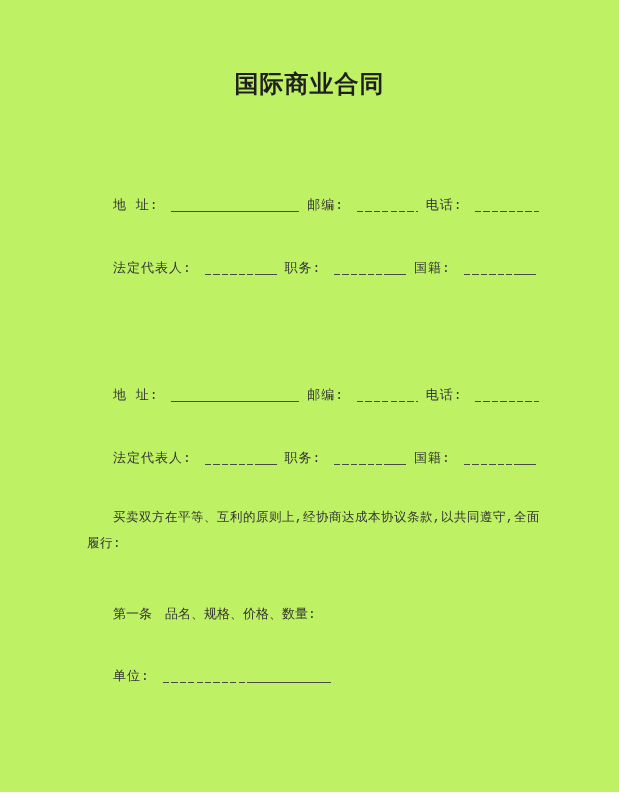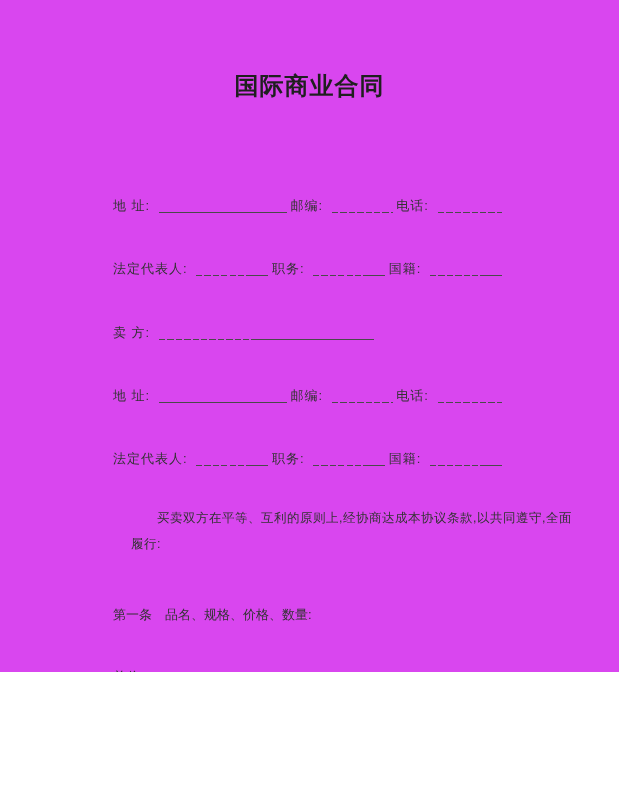--- a/index.html
+++ b/index.html
@@ -1,21 +1,21 @@
 <!DOCTYPE html>
 <html><head>
 <meta charset="utf-8">
 <style>
   html, body { margin: 0; padding: 0; background: #ffffff; }
   .page {
     position: relative;
     width: 619px;
-    height: 672px;
-    background: #d946ef;
-    font-family: Liberation Sans, sans-serif;
+    height: 792px;
+    background: #bef264;
+    font-family: Liberation Mono, monospace;
     color: #333333;
     font-size: 13px;
     overflow: hidden;
   }
   .title {
     position: absolute;
     top: 70px;
     left: 0;
     width: 100%;
     margin: 0;
@@ -51,21 +51,21 @@
   .blank.solid { border-bottom: 1px solid #4a4a4a; height: 13px; }
   .w-party-dash { width: 98px; }
   .w-party-solid { width: 117px; }
   .w-addr-solid { width: 128px; }
   .w-postal-dash { width: 61px; }
   .w-phone-dash { width: 64px; }
   .w-legal-dash { width: 52px; }
   .w-legal-solid { width: 20px; }
   .w-unit-dash { width: 90px; }
   .w-unit-solid { width: 78px; }
-  .para-line { font-size: 12.5px; letter-spacing: 0.5px; margin-left: 44px; }
+  .para-line { font-size: 12.5px; letter-spacing: 0.5px; }
 </style>
 </head>
 <body>
 
 <div class="page">
 
   <h1 class="title">国际商业合同</h1>
 
 
   <div class="row indent" style="top:197px">
@@ -79,24 +79,20 @@
 
   <div class="row indent" style="top:260px">
     <span class="lbl">法定代表人:</span>
     <span class="gap-s blank dash w-legal-dash"></span><span class="blank solid w-legal-solid"></span>
     <span class="gap-m lbl">职务:</span>
     <span class="gap-s blank dash w-legal-dash"></span><span class="blank solid w-legal-solid"></span>
     <span class="gap-m lbl">国籍:</span>
     <span class="gap-s blank dash w-legal-dash"></span><span class="blank solid w-legal-solid"></span>
   </div>
 
-  <div class="row indent" style="top:324px">
-    <span class="lbl">卖 方:</span>
-    <span class="gap-s blank dash w-party-dash"></span><span class="blank solid w-party-solid"></span>
-  </div>
 
   <div class="row indent" style="top:387px">
     <span class="lbl">地 址:</span>
     <span class="gap-s blank solid w-addr-solid"></span>
     <span class="gap-m lbl">邮编:</span>
     <span class="gap-s blank dash w-postal-dash"></span>
     <span class="gap-m lbl">电话:</span>
     <span class="gap-s blank dash w-phone-dash"></span>
   </div>
 

